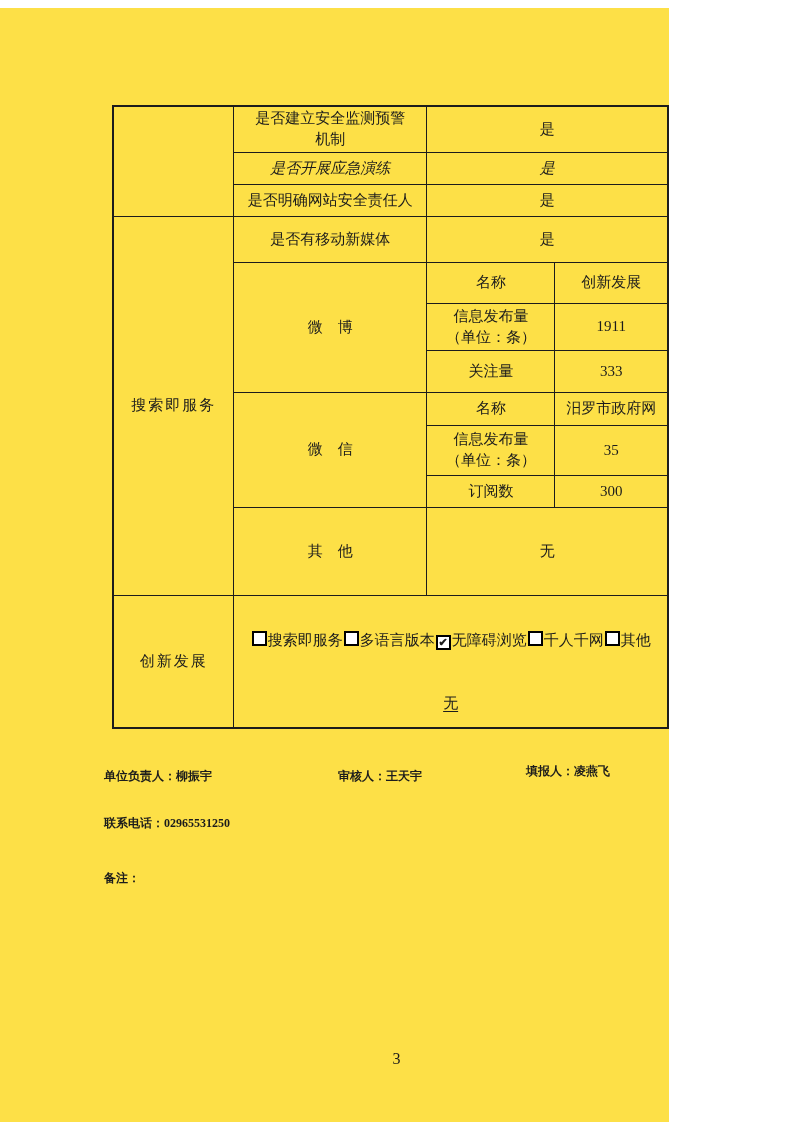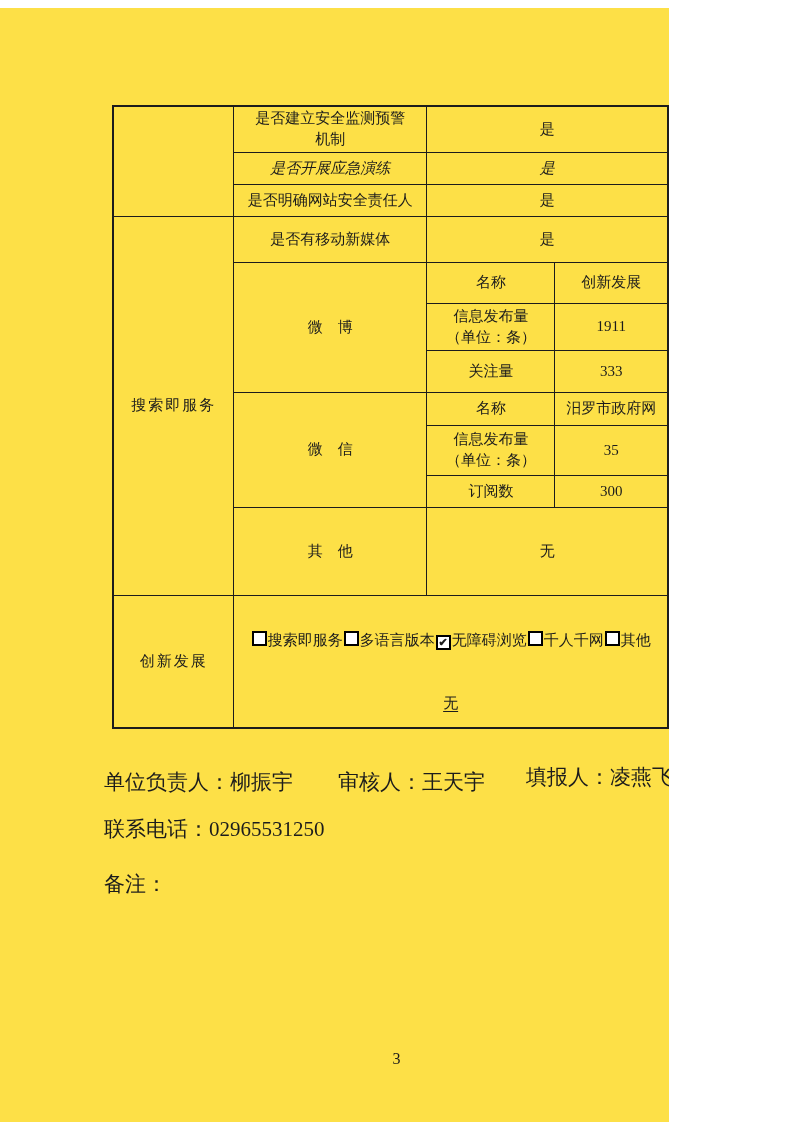--- a/index.html
+++ b/index.html
@@ -74,22 +74,22 @@
     vertical-align: -1px;
     margin: 0 1px;
     background: #fff;
   }
   .other-fill {
     text-decoration: underline;
     text-underline-offset: 3px;
   }
   .f {
     position: absolute;
-    font-weight: normal;
-    font-size: 21px;
+    font-weight: bold;
+    font-size: 12px;
     white-space: nowrap;
   }
   .page-num {
     position: absolute;
     top: 1042px;
     left: 0;
     width: 793px;
     text-align: center;
     font-size: 16px;
   }

